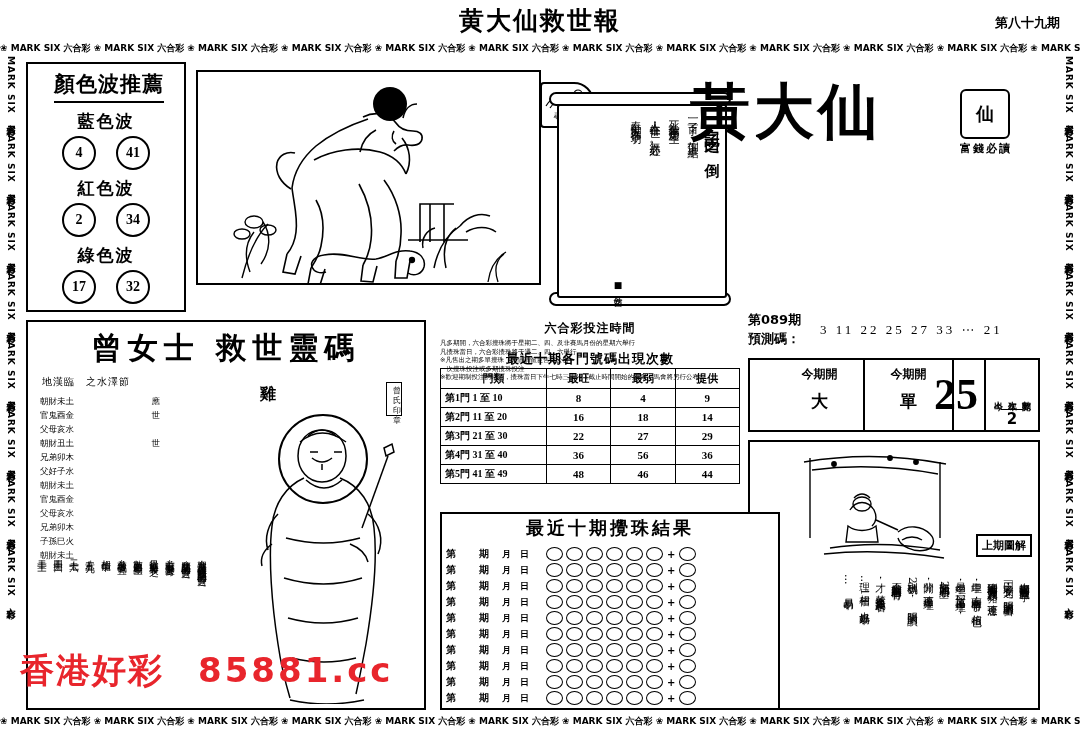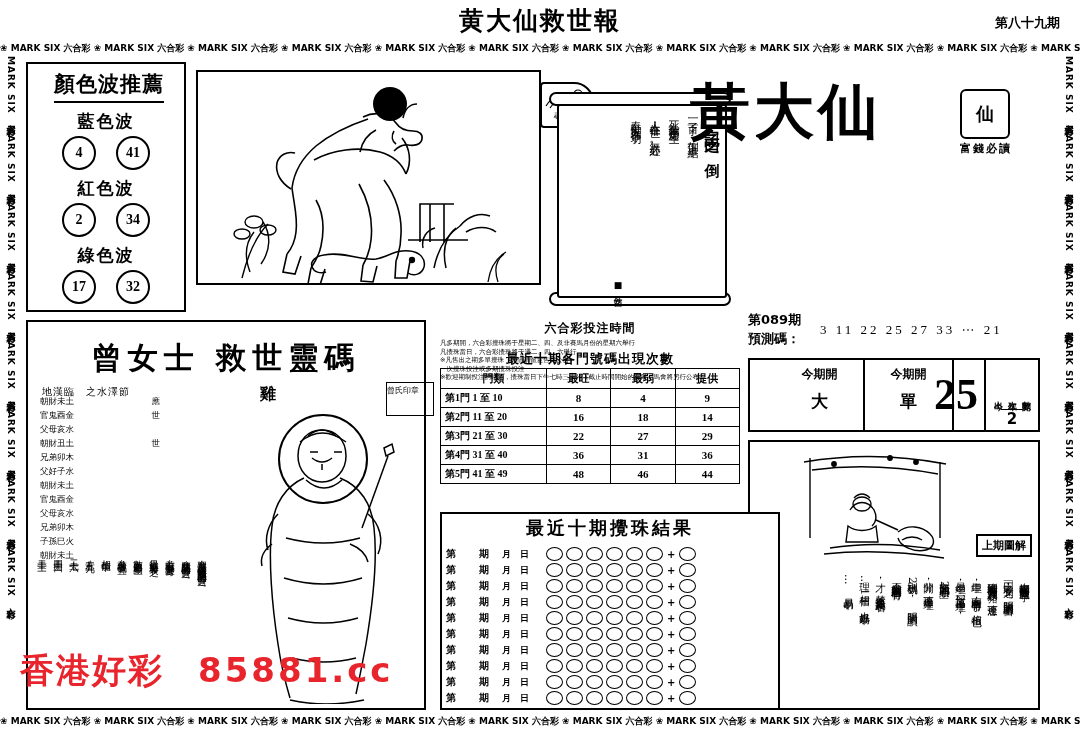--- a/index.html
+++ b/index.html
@@ -160,39 +160,39 @@
   }
   #rpic .cols .c{
     writing-mode:vertical-rl;font-size:10.5px;line-height:14px;letter-spacing:1px;
     font-family:"DejaVu Serif","Liberation Serif",serif;
   }
 
   
   #lady{left:26px;top:320px;width:400px;height:390px;}
   #lady .head{
     font-family:"DejaVu Serif","Liberation Serif",serif;
-    font-size:30px;font-weight:bold;letter-spacing:6px;text-align:center;margin-top:16px;
+    font-size:30px;font-weight:bold;letter-spacing:6px;text-align:center;margin-top:6px;
   }
   #lady .sub{font-size:10px;margin-left:14px;margin-top:6px;letter-spacing:1px;}
   #lady .pairs{
     position:absolute;left:12px;top:72px;width:120px;font-size:8.5px;line-height:14px;
   }
   #lady .pairs .row{display:flex;justify-content:space-between;}
   #lady .vtextblock{
     position:absolute;left:8px;bottom:6px;height:150px;
     display:flex;flex-direction:row-reverse;gap:3px;
   }
   #lady .vtextblock .c{writing-mode:vertical-rl;font-size:9.5px;line-height:13px;letter-spacing:1px;}
   #lady .chicken{
     position:absolute;left:232px;top:62px;font-size:16px;font-weight:bold;
     font-family:"DejaVu Serif",serif;
   }
   #lady .stampbox{
-    position:absolute;left:358px;top:60px;width:48px;height:34px;border:1.5px solid #000;
-    font-size:8px;text-align:left;line-height:10px;padding-top:3px;box-sizing:border-box;
+    position:absolute;left:358px;top:60px;width:16px;height:34px;border:1.5px solid #000;
+    font-size:8px;text-align:right;line-height:10px;padding-top:3px;box-sizing:border-box;
   }
   #lady .halo{
     position:absolute;left:250px;top:92px;width:86px;height:86px;border:2px solid #000;border-radius:50%;
   }
 
   
   #rangetbl{position:absolute;left:440px;top:350px;width:300px;height:160px;}
   #rangetbl .cap{
     font-size:13px;font-weight:bold;text-align:center;letter-spacing:1px;
     font-family:"DejaVu Serif","Liberation Serif",serif;
@@ -562,21 +562,21 @@
           </tr>
           <tr>
             <td style="text-align: left; padding-left: 4px; font-size: 10px;">第3門 21 至 30</td>
             <td>22</td>
             <td>27</td>
             <td>29</td>
           </tr>
           <tr>
             <td style="text-align: left; padding-left: 4px; font-size: 10px;">第4門 31 至 40</td>
             <td>36</td>
-            <td>31</td>
+            <td>56</td>
             <td>36</td>
           </tr>
           <tr>
             <td style="text-align: left; padding-left: 4px; font-size: 10px;">第5門 41 至 49</td>
             <td>48</td>
             <td>46</td>
             <td>44</td>
           </tr>
         </tbody>
     </table>

